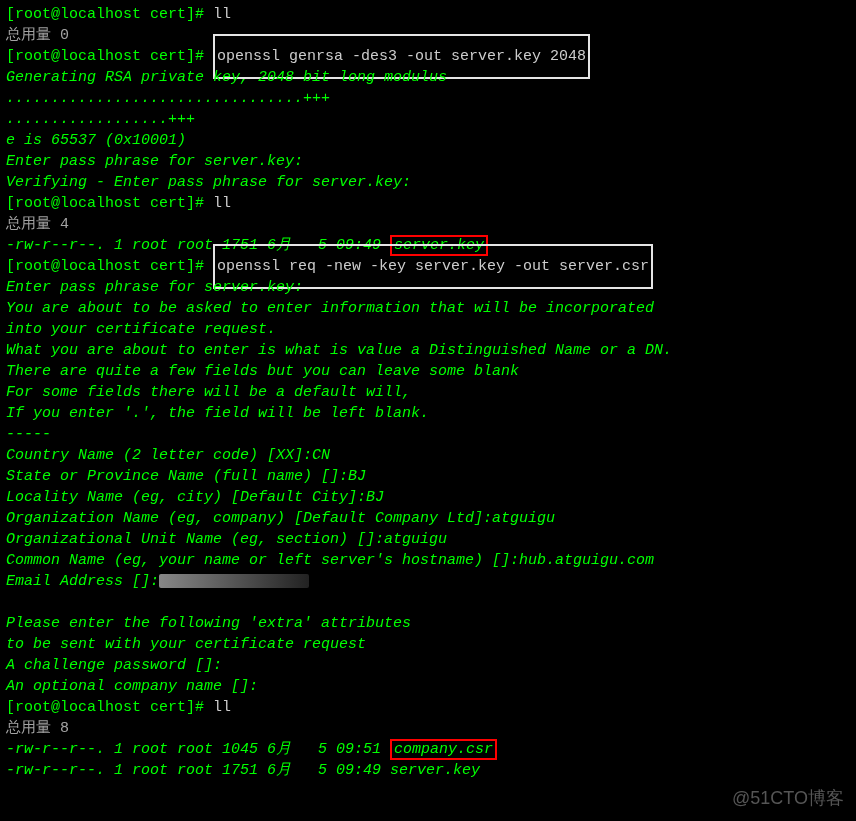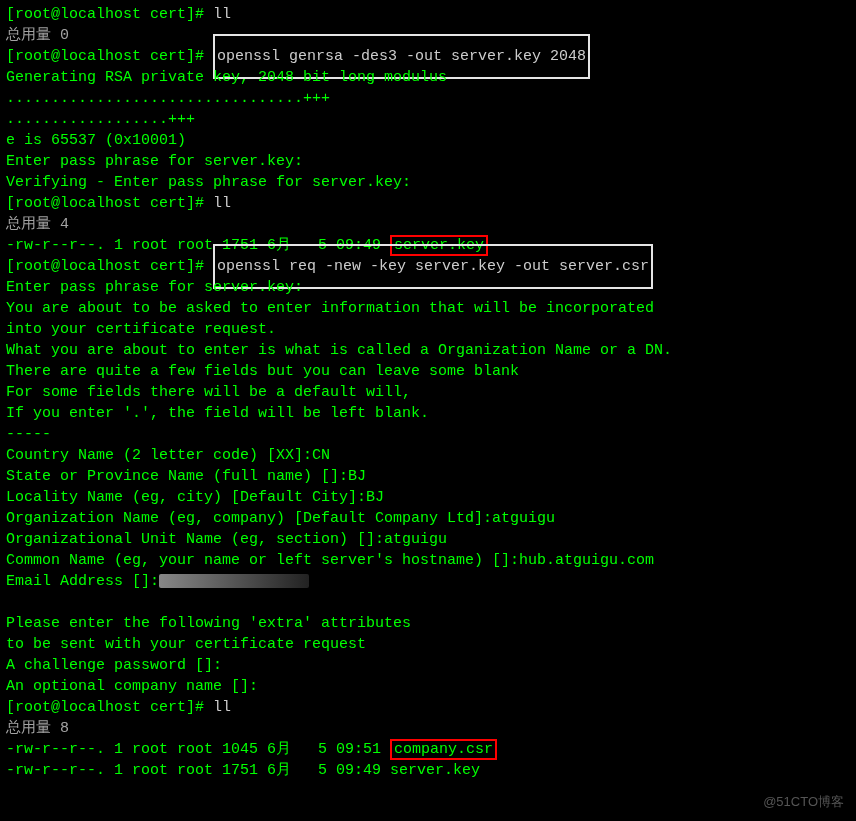--- a/index.html
+++ b/index.html
@@ -14,21 +14,21 @@
       height: 821px;
       overflow: hidden;
       position: relative;
     }
     .line {
       white-space: pre;
       display: block;
     }
     .prompt { color: #00ff00; }
     .white { color: #a3a3a3; }
-    .green { color: #00ff00; }
+    .green { color: #00ff00; font-style: italic; }
     .cmd { color: #cccccc; display: inline; }
     .box-blue {
       border: 2px solid #e5e5e5;
       padding: 12px 2px;
       display: inline;
     }
     .box-red {
       border: 2px solid #ff0000;
       padding: 0 2px;
       display: inline;
@@ -39,21 +39,21 @@
       height: 14px;
       background: linear-gradient(to right, #888, #222);
       vertical-align: middle;
       border-radius: 2px;
     }
     .watermark {
       position: absolute;
       bottom: 10px;
       right: 12px;
       color: #555;
-      font-size: 13px;
+      font-size: 18px;
       font-family: sans-serif;
     }
   </style>
 </head>
 <body>
 
 <div class="line"><span class="prompt">[root@localhost cert]# </span><span class="cmd">ll</span></div>
 <div class="line white">总用量 0</div>
 <div class="line"><span class="prompt">[root@localhost cert]# </span><span class="cmd box-blue">openssl genrsa -des3 -out server.key 2048</span></div>
 <div class="line green">Generating RSA private key, 2048 bit long modulus</div>
@@ -62,21 +62,21 @@
 <div class="line green">e is 65537 (0x10001)</div>
 <div class="line green">Enter pass phrase for server.key:</div>
 <div class="line green">Verifying - Enter pass phrase for server.key:</div>
 <div class="line"><span class="prompt">[root@localhost cert]# </span><span class="cmd">ll</span></div>
 <div class="line white">总用量 4</div>
 <div class="line green"><span>-rw-r--r--. 1 root root 1751 6月   5 09:49 </span><span class="box-red">server.key</span></div>
 <div class="line"><span class="prompt">[root@localhost cert]# </span><span class="cmd box-blue">openssl req -new -key server.key -out server.csr</span></div>
 <div class="line green">Enter pass phrase for server.key:</div>
 <div class="line green">You are about to be asked to enter information that will be incorporated</div>
 <div class="line green">into your certificate request.</div>
-<div class="line green">What you are about to enter is what is called a Organization Name or a DN.</div>
+<div class="line green">What you are about to enter is what is value a Distinguished Name or a DN.</div>
 <div class="line green">There are quite a few fields but you can leave some blank</div>
 <div class="line green">For some fields there will be a default will,</div>
 <div class="line green">If you enter '.', the field will be left blank.</div>
 <div class="line green">-----</div>
 <div class="line green">Country Name (2 letter code) [XX]:CN</div>
 <div class="line green">State or Province Name (full name) []:BJ</div>
 <div class="line green">Locality Name (eg, city) [Default City]:BJ</div>
 <div class="line green">Organization Name (eg, company) [Default Company Ltd]:atguigu</div>
 <div class="line green">Organizational Unit Name (eg, section) []:atguigu</div>
 <div class="line green">Common Name (eg, your name or left server's hostname) []:hub.atguigu.com</div>

